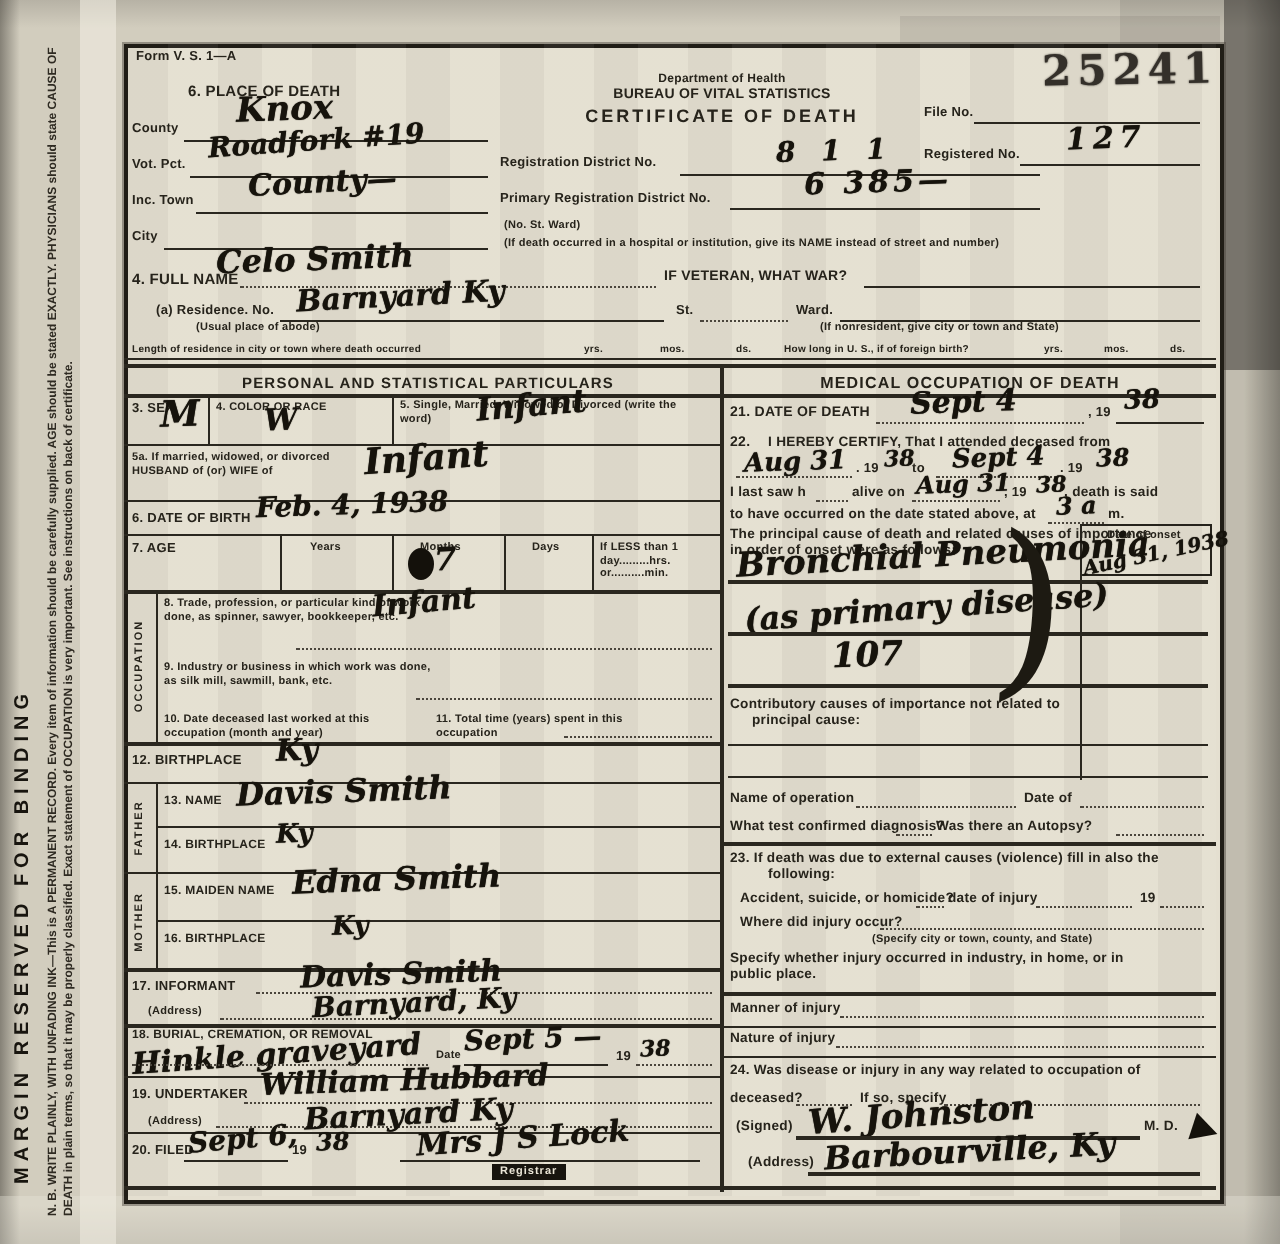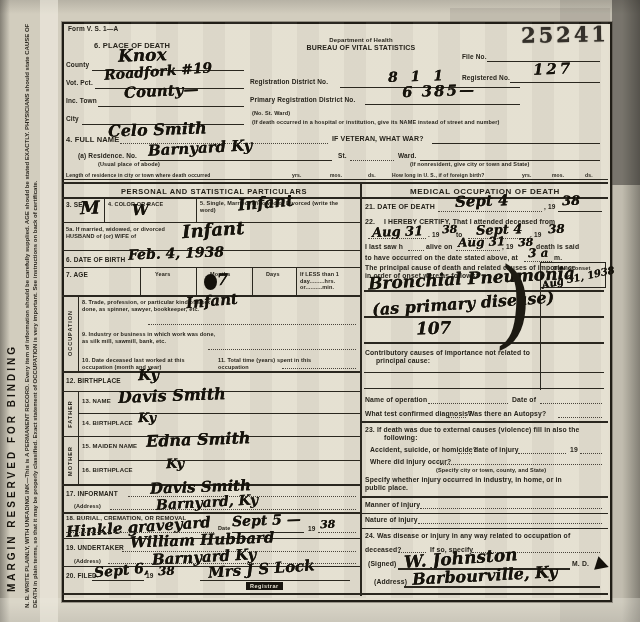--- a/index.html
+++ b/index.html
@@ -78,20 +78,21 @@
   <div class="ln" style="left:98px;top:106px;width:146px;"></div>
   <span class="hw" style="left:124px;top:82px;font-size:15px;transform:rotate(-3deg);">County—</span>
 
   <span class="lb" style="left:66px;top:115px;">City</span>
   <div class="ln" style="left:82px;top:124px;width:162px;"></div>
   <span class="lb s" style="left:252px;top:110px;">(No.                  St.                  Ward)</span>
   <span class="lb s" style="left:252px;top:119px;">(If death occurred in a hospital or institution, give its NAME instead of street and number)</span>
 
   <div class="lb ctr" style="left:248px;top:37px;width:226px;font-size:6px;">Department of Health</div>
   <div class="lb ctr" style="left:248px;top:44px;width:226px;font-size:7px;">BUREAU OF VITAL STATISTICS</div>
+  <div class="lb ctr" style="left:248px;top:53px;width:226px;font-size:9px;letter-spacing:1.5px;">CERTIFICATE OF DEATH</div>
 
   <span class="lb" style="left:250px;top:78px;">Registration District No.</span>
   <div class="ln" style="left:340px;top:87px;width:180px;"></div>
   <span class="hw" style="left:388px;top:68px;font-size:14px;letter-spacing:4px;">8 1 1</span>
 
   <span class="lb" style="left:250px;top:96px;">Primary Registration District No.</span>
   <div class="ln" style="left:365px;top:104px;width:155px;"></div>
   <span class="hw" style="left:402px;top:82px;font-size:15px;letter-spacing:2px;">6 385—</span>
 
   <span class="stamp" style="left:521px;top:22px;">25241</span>

